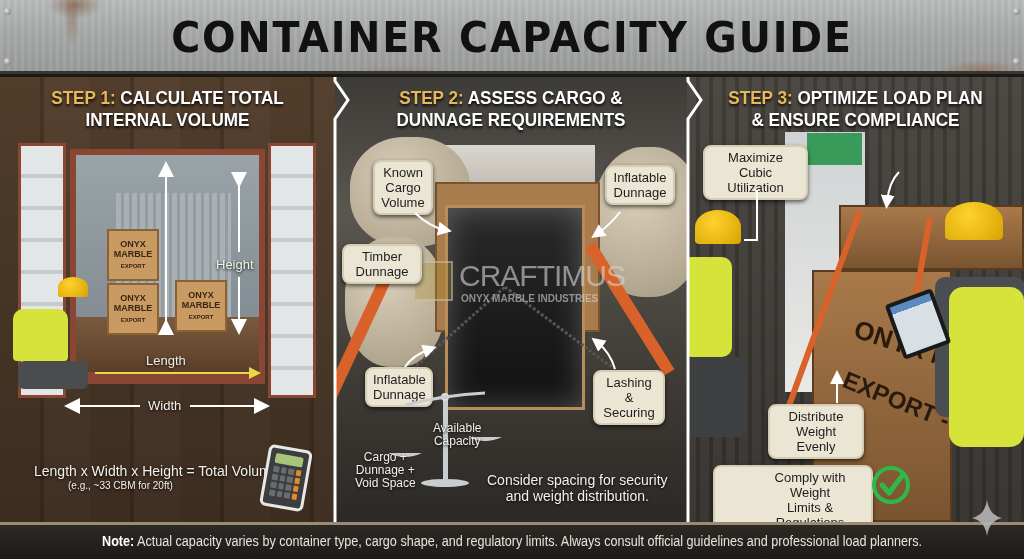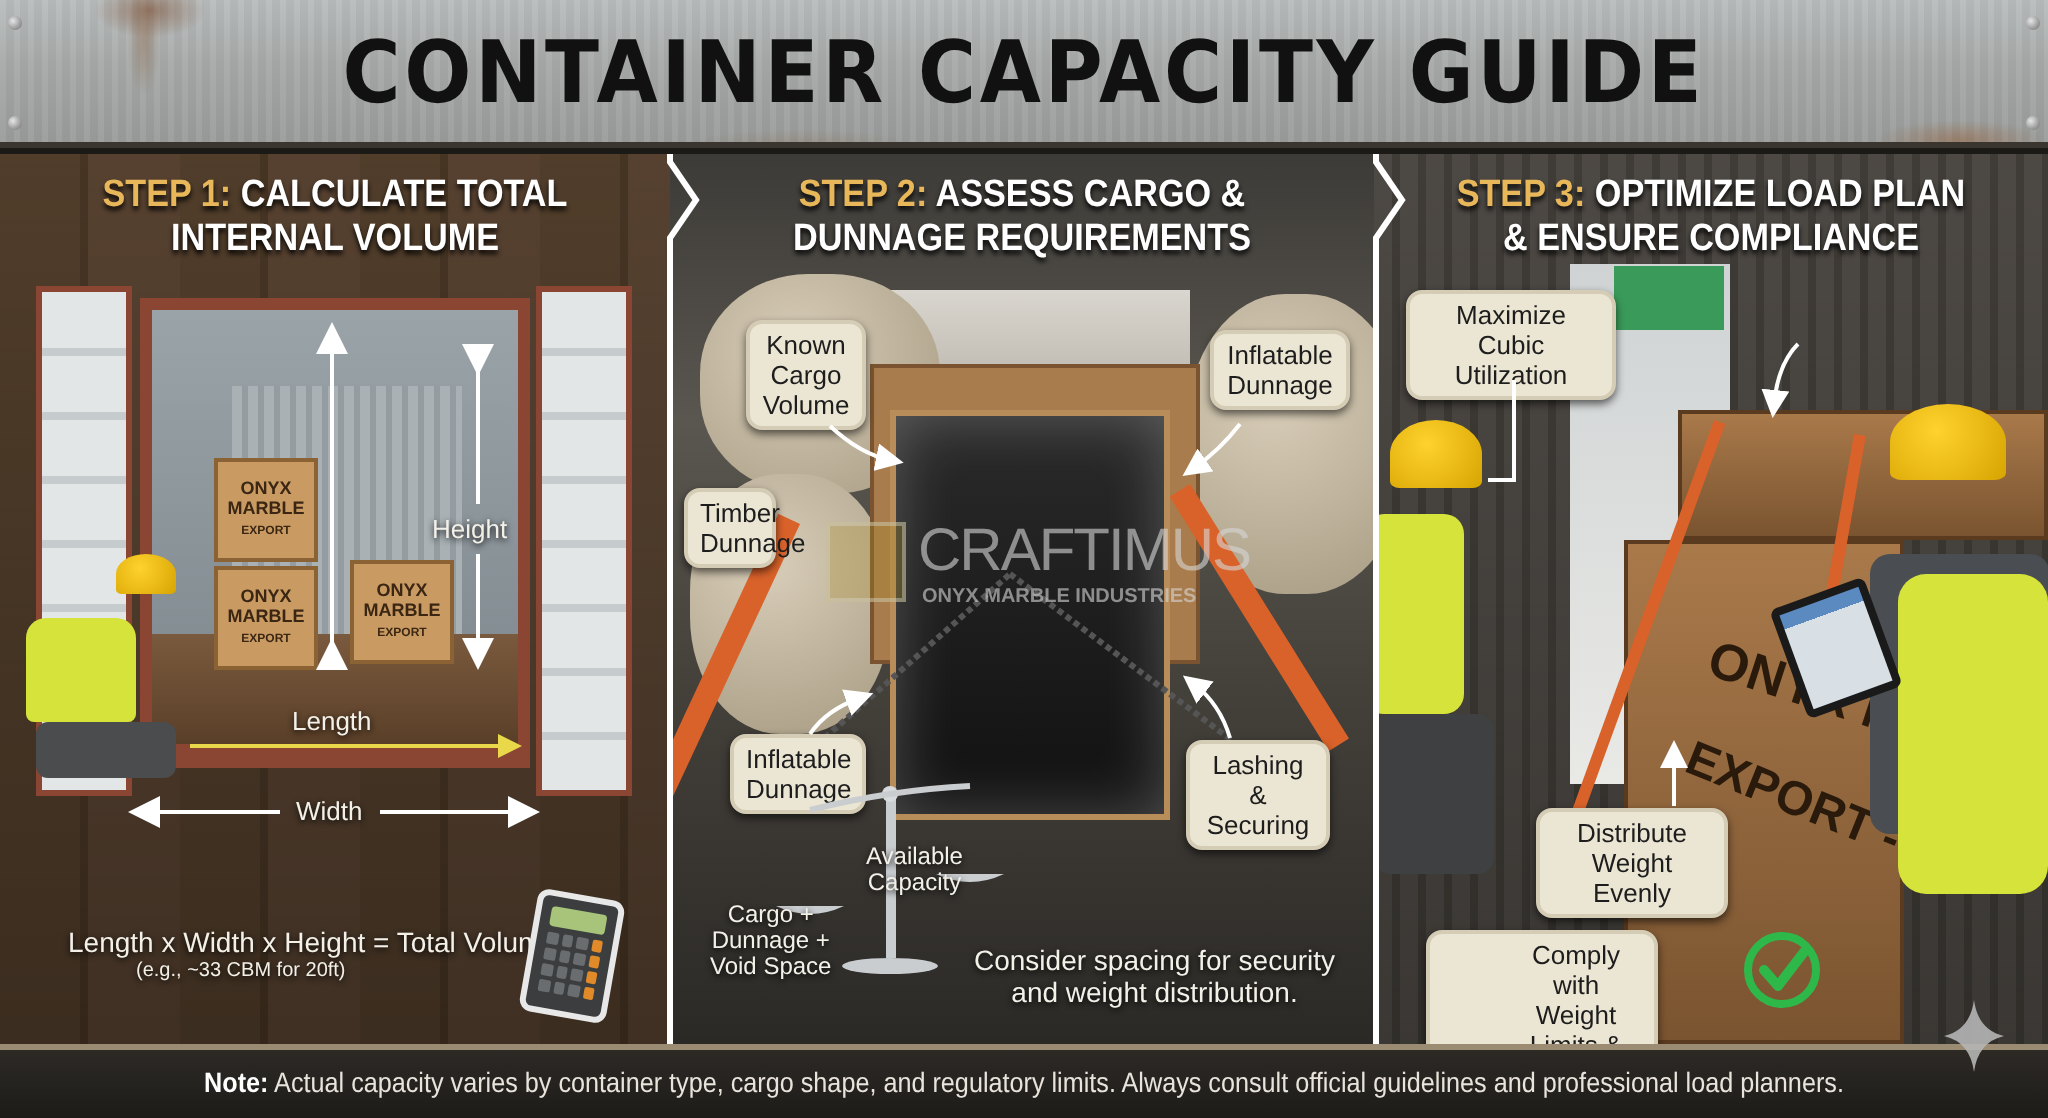--- a/index.html
+++ b/index.html
@@ -258,21 +258,21 @@
 
     <div class="callout" style="left:38px;top:83px;width:60px;">
       <span>Known</span><br>
       <span>Cargo</span><br>
       <span>Volume</span>
     </div>
     <div class="callout" style="left:270px;top:88px;width:70px;">
       <span>Inflatable</span><br>
       <span>Dunnage</span>
     </div>
-    <div class="callout" style="left:7px;top:167px;width:46px;">
+    <div class="callout" style="left:7px;top:167px;width:80px;">
       <span>Timber</span><br>
       <span>Dunnage</span>
     </div>
     <div class="callout" style="left:30px;top:290px;width:68px;">
       <span>Inflatable</span><br>
       <span>Dunnage</span>
     </div>
     <div class="callout" style="left:258px;top:293px;width:72px;">
       <span>Lashing &amp;</span><br>
       <span>Securing</span>
@@ -351,21 +351,21 @@
       </div>
 
     <div class="callout" style="left:16px;top:68px;width:105px;">
       <span>Maximize Cubic</span><br>
       <span>Utilization</span>
     </div>
     <div class="callout" style="left:81px;top:327px;width:96px;">
       <span>Distribute</span><br>
       <span>Weight Evenly</span>
     </div>
-    <div class="callout" style="left:26px;top:388px;width:116px;padding-left:40px;">
+    <div class="callout" style="left:26px;top:388px;width:160px;padding-left:40px;">
       <span>Comply with Weight</span><br>
       <span>Limits &amp; Regulations</span>
     </div>
 
     <svg style="position:absolute;left:0;top:0;width:337px;height:445px;z-index:6">
       <defs>
           <marker id="wb" markerWidth="7" markerHeight="7" refX="3.5" refY="3.5" orient="auto">
             <path d="M0,0 L7,3.5 L0,7 z" fill="#fff"></path>
           </marker>
         </defs>

